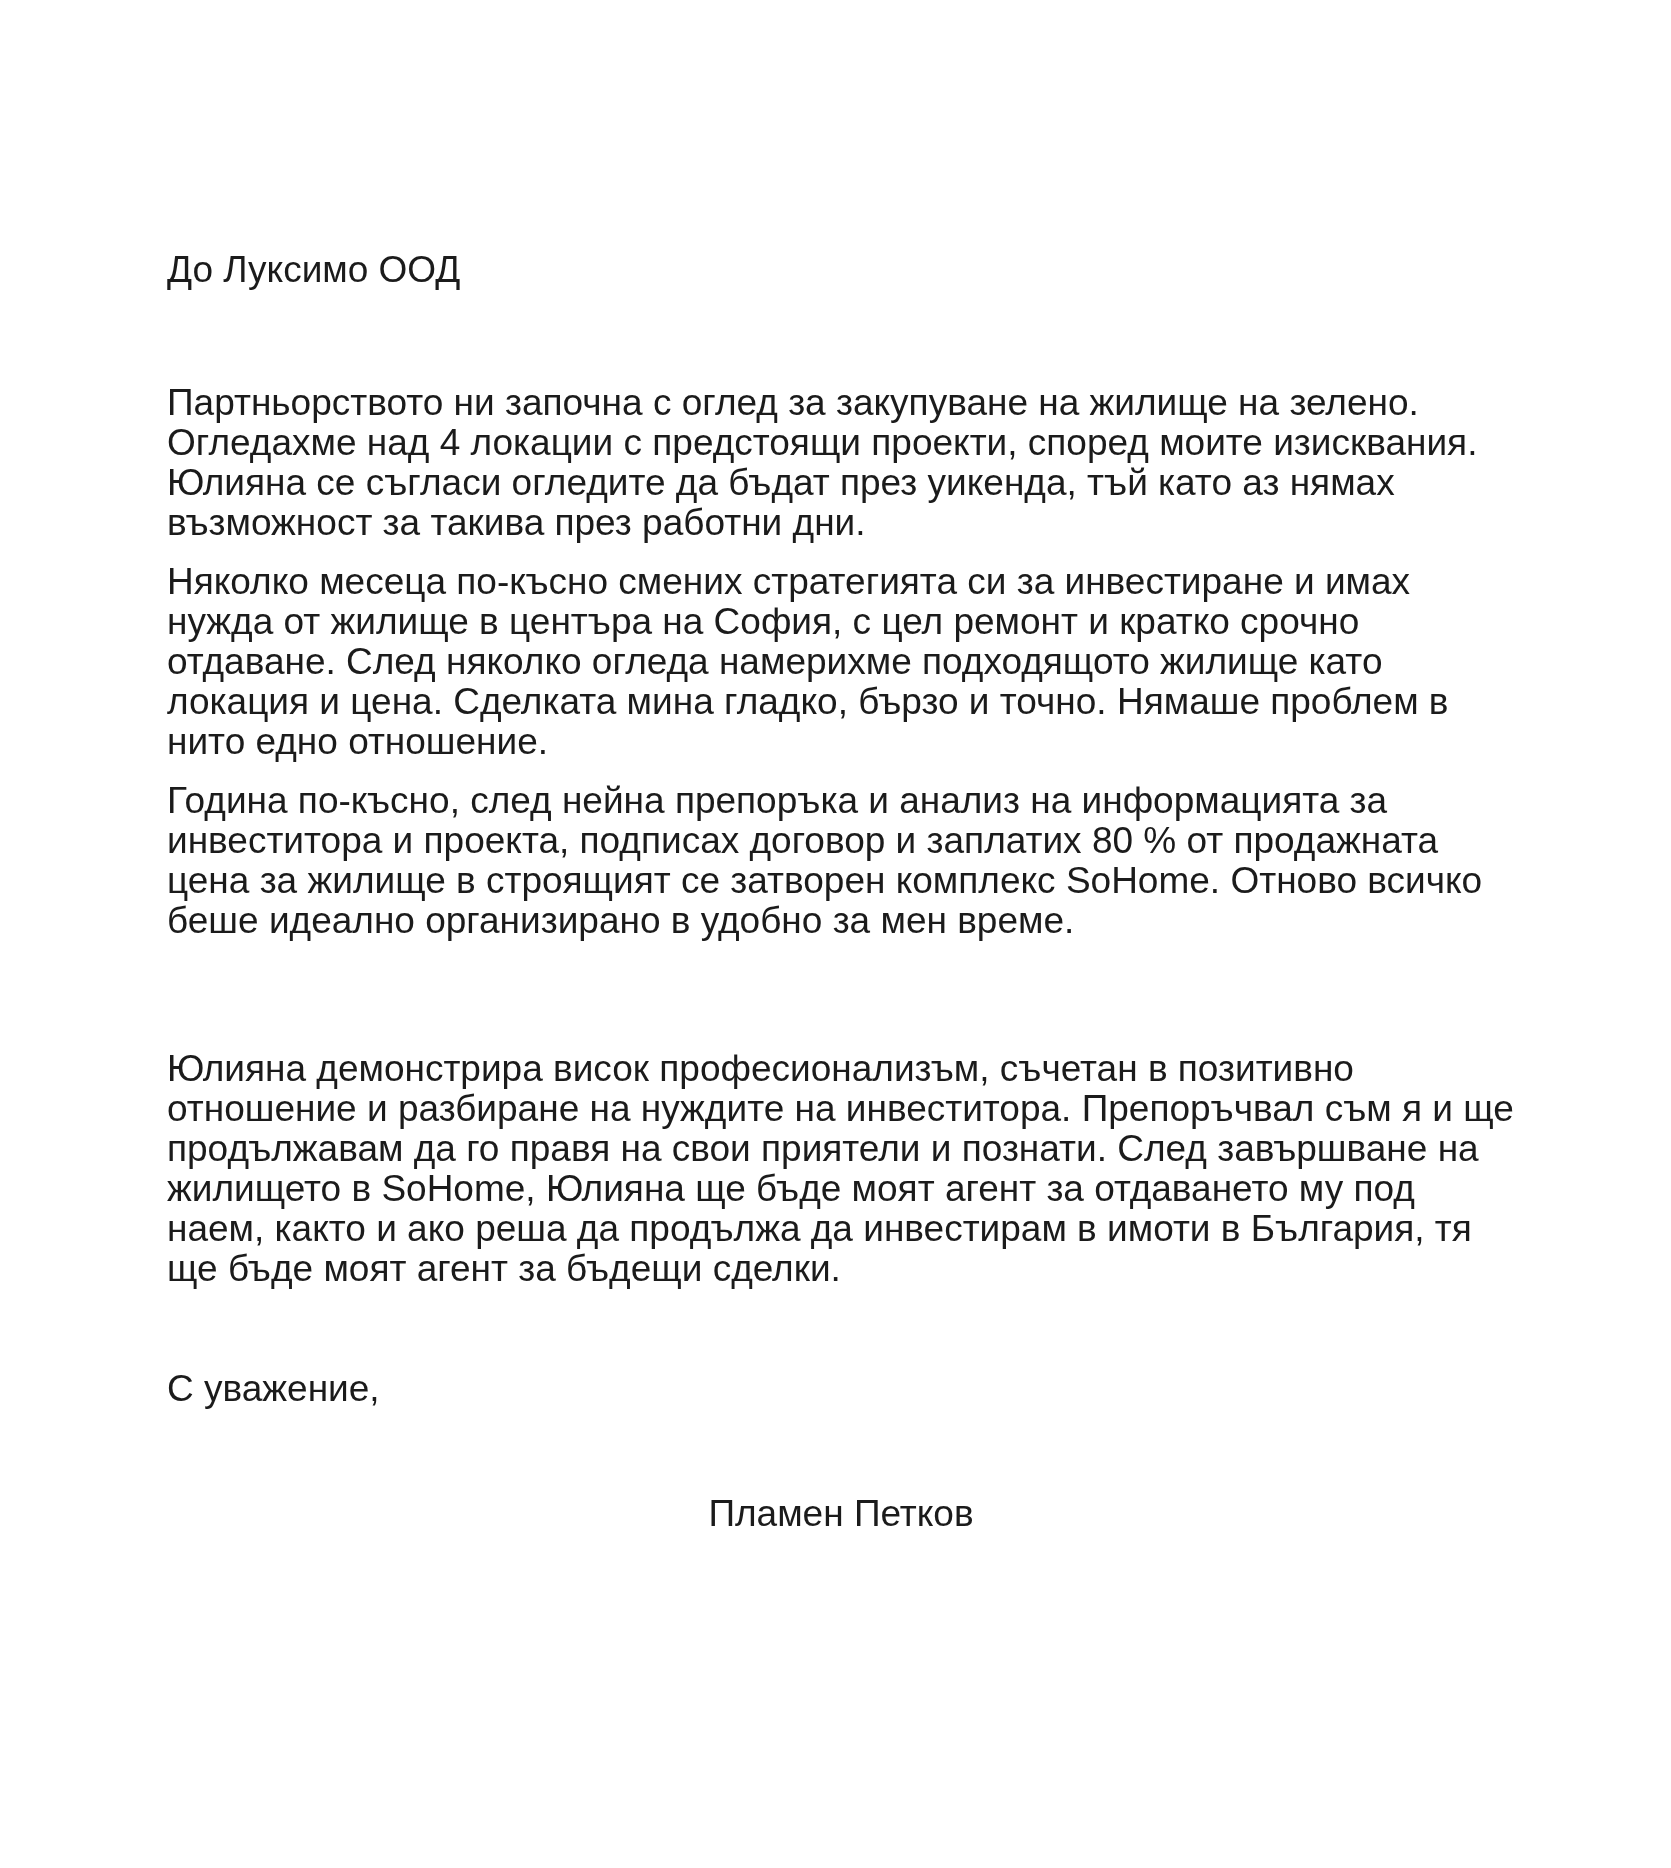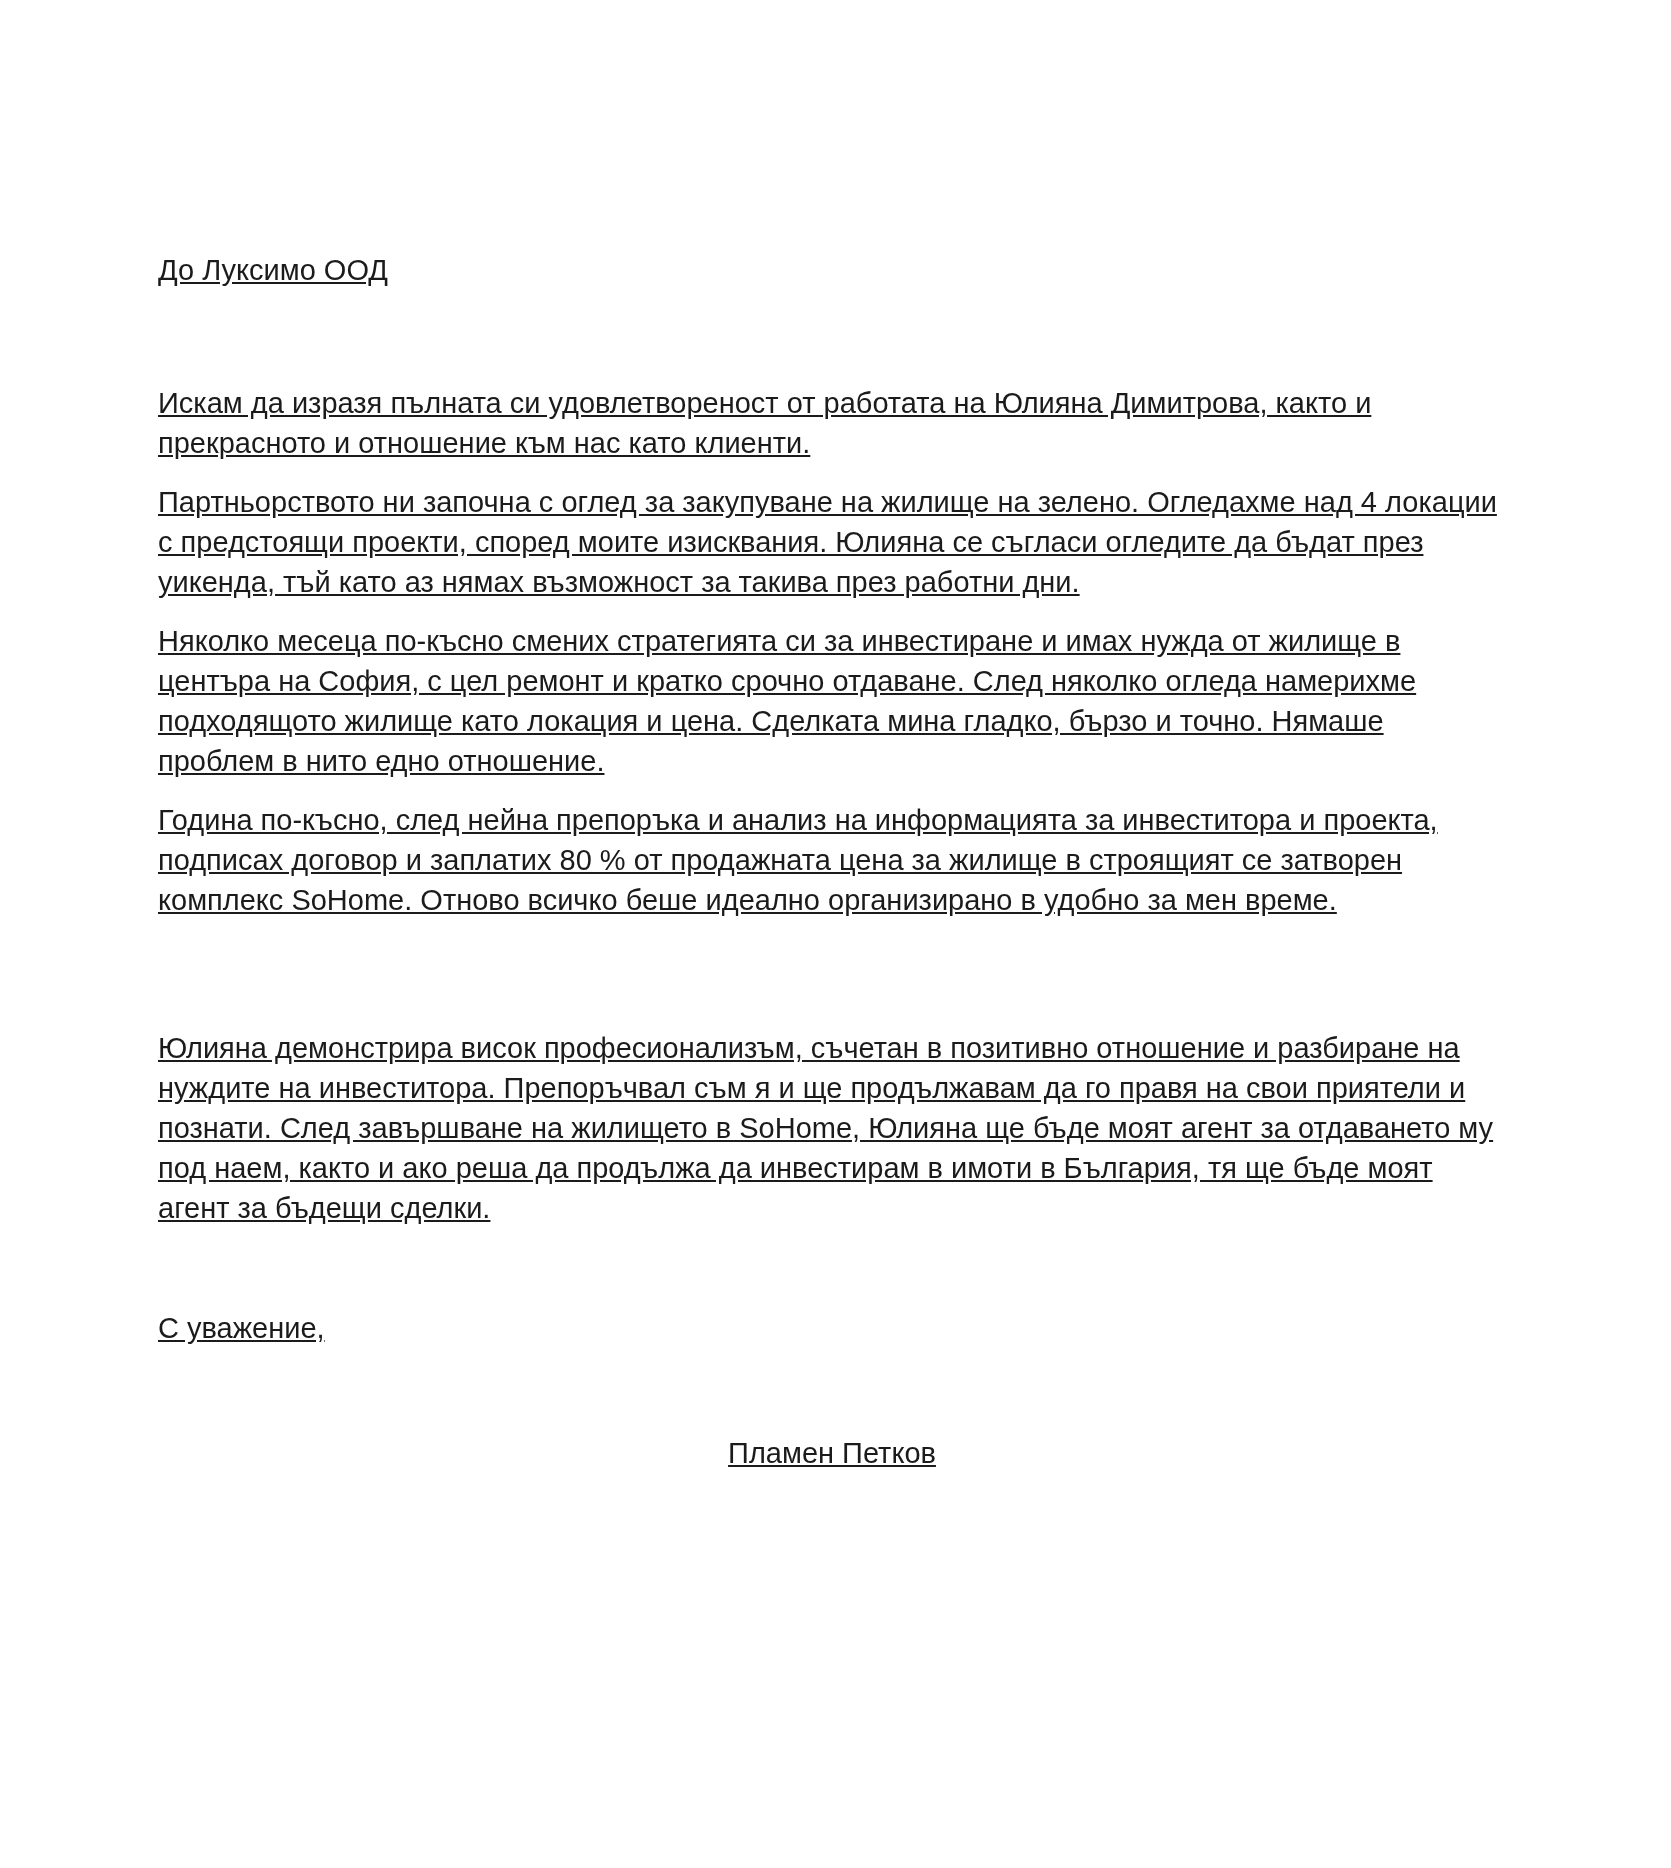--- a/index.html
+++ b/index.html
@@ -15,27 +15,26 @@
     color: #1b1b1b;
     -webkit-font-smoothing: antialiased;
   }
   .page {
     position: absolute;
     inset: 0;
     background: #ffffff;
   }
   .letter {
     position: absolute;
-    left: 158px;
+    left: 167px;
     top: 250px;
     width: 1348px;
-    font-size: 29px;
+    font-size: 37px;
     line-height: 40px;
     letter-spacing: 0;
-    text-decoration: underline;
   }
   .recipient {
     margin: 0 0 93px 0;
   }
   .salutation {
     margin: 0 0 93px 0;
   }
   .letter p.para {
     margin: 0 0 19px 0;
   }
@@ -52,21 +51,20 @@
 </style>
 </head>
 <body>
 
 <div class="page">
   <div class="letter">
 
     <p class="recipient">До Луксимо ООД</p>
 
 
-    <p class="para">Искам да изразя пълната си удовлетвореност от работата на Юлияна Димитрова, както и прекрасното и отношение към нас като клиенти.</p>
 
     <p class="para">Партньорството ни започна с оглед за закупуване на жилище на зелено. Огледахме над 4 локации с предстоящи проекти, според моите изисквания. Юлияна се съгласи огледите да бъдат през уикенда, тъй като аз нямах възможност за такива през работни дни.</p>
 
     <p class="para">Няколко месеца по-късно смених стратегията си за инвестиране и имах нужда от жилище в центъра на София, с цел ремонт и кратко срочно отдаване. След няколко огледа намерихме подходящото жилище като локация и цена. Сделката мина гладко, бързо и точно. Нямаше проблем в нито едно отношение.</p>
 
     <p class="para">Година по-късно, след нейна препоръка и анализ на информацията за инвеститора и проекта, подписах договор и заплатих 80 % от продажната цена за жилище в строящият се затворен комплекс SoHome. Отново всичко беше идеално организирано в удобно за мен време.</p>
 
 
     <p class="para extra-gap">Юлияна демонстрира висок професионализъм, съчетан в позитивно отношение и разбиране на нуждите на инвеститора. Препоръчвал съм я и ще продължавам да го правя на свои приятели и познати. След завършване на жилището в SoHome, Юлияна ще бъде моят агент за отдаването му под наем, както и ако реша да продължа да инвестирам в имоти в България, тя ще бъде моят агент за бъдещи сделки.</p>
 

